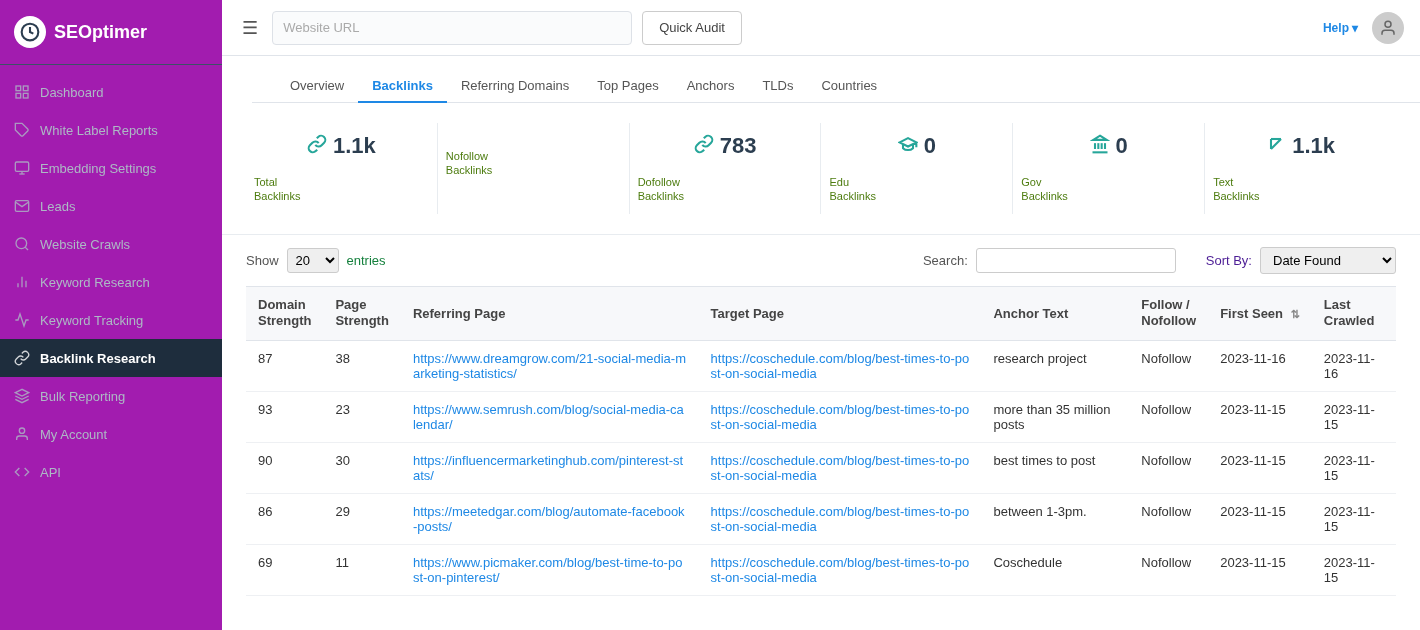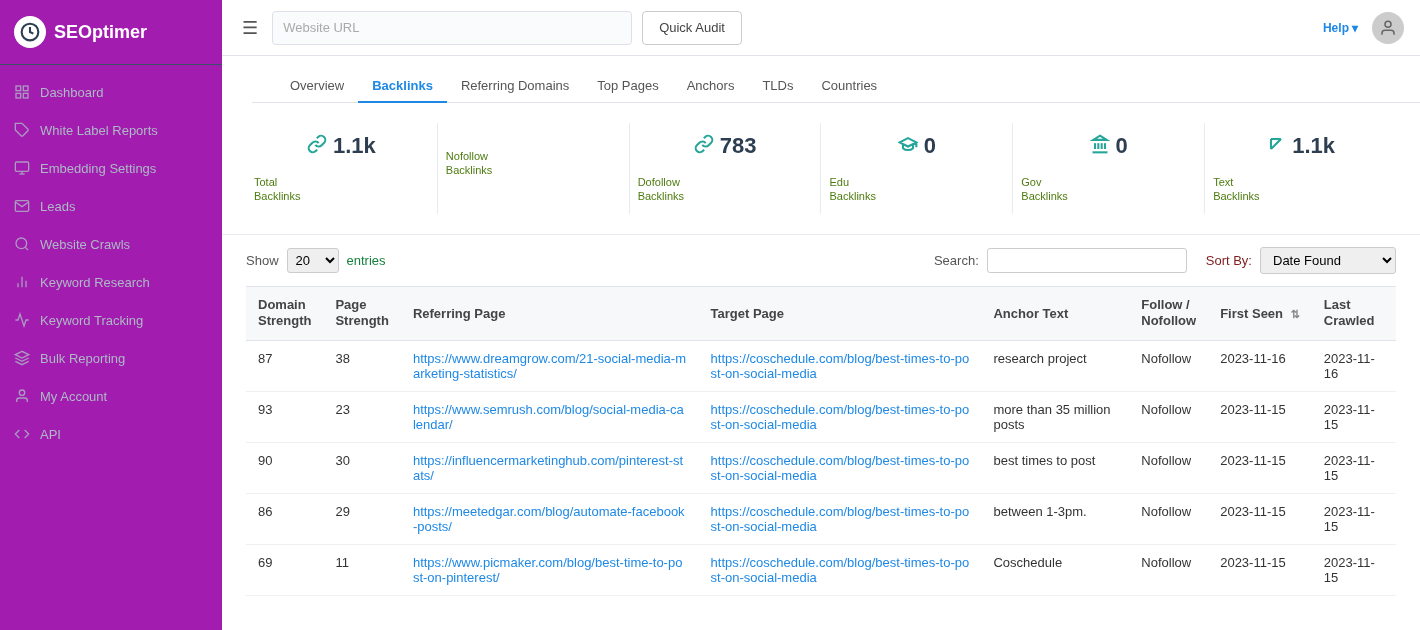--- a/index.html
+++ b/index.html
@@ -196,21 +196,21 @@
     }
     .entries-label { color: #15803d; }
     .search-label { margin-left: auto; color: #555; }
     .search-input {
       border: 1px solid #ccc;
       border-radius: 3px;
       padding: 4px 8px;
       font-size: 13px;
       width: 200px;
     }
-    .sort-label { color: #7f1d1d; margin-left: 11px; }
+    .sort-label { color: #4c1d95; margin-left: 22px; }
     .sort-select {
       border: 1px solid #ccc;
       border-radius: 3px;
       padding: 4px 8px;
       font-size: 13px;
     }
 
     
     .data-table {
       width: 100%;
@@ -310,20 +310,27 @@
       <span>Keyword Research</span>
     </div>
 
     <div class="nav-item">
       <svg class="nav-icon" viewBox="0 0 24 24" fill="none" stroke="currentColor" stroke-width="2">
           <polyline points="22 12 18 12 15 21 9 3 6 12 2 12"></polyline>
         </svg>
       <span>Keyword Tracking</span>
     </div>
 
+    <div class="nav-item active">
+      <svg class="nav-icon" viewBox="0 0 24 24" fill="none" stroke="currentColor" stroke-width="2">
+          <path d="M10 13a5 5 0 0 0 7.54.54l3-3a5 5 0 0 0-7.07-7.07l-1.72 1.71"></path>
+          <path d="M14 11a5 5 0 0 0-7.54-.54l-3 3a5 5 0 0 0 7.07 7.07l1.71-1.71"></path>
+        </svg>
+      <span>Backlink Research</span>
+    </div>
 
     <div class="nav-item">
       <svg class="nav-icon" viewBox="0 0 24 24" fill="none" stroke="currentColor" stroke-width="2">
           <polygon points="12 2 2 7 12 12 22 7 12 2"></polygon>
           <polyline points="2 17 12 22 22 17"></polyline>
           <polyline points="2 12 12 17 22 12"></polyline>
         </svg>
       <span>Bulk Reporting</span>
     </div>
 

